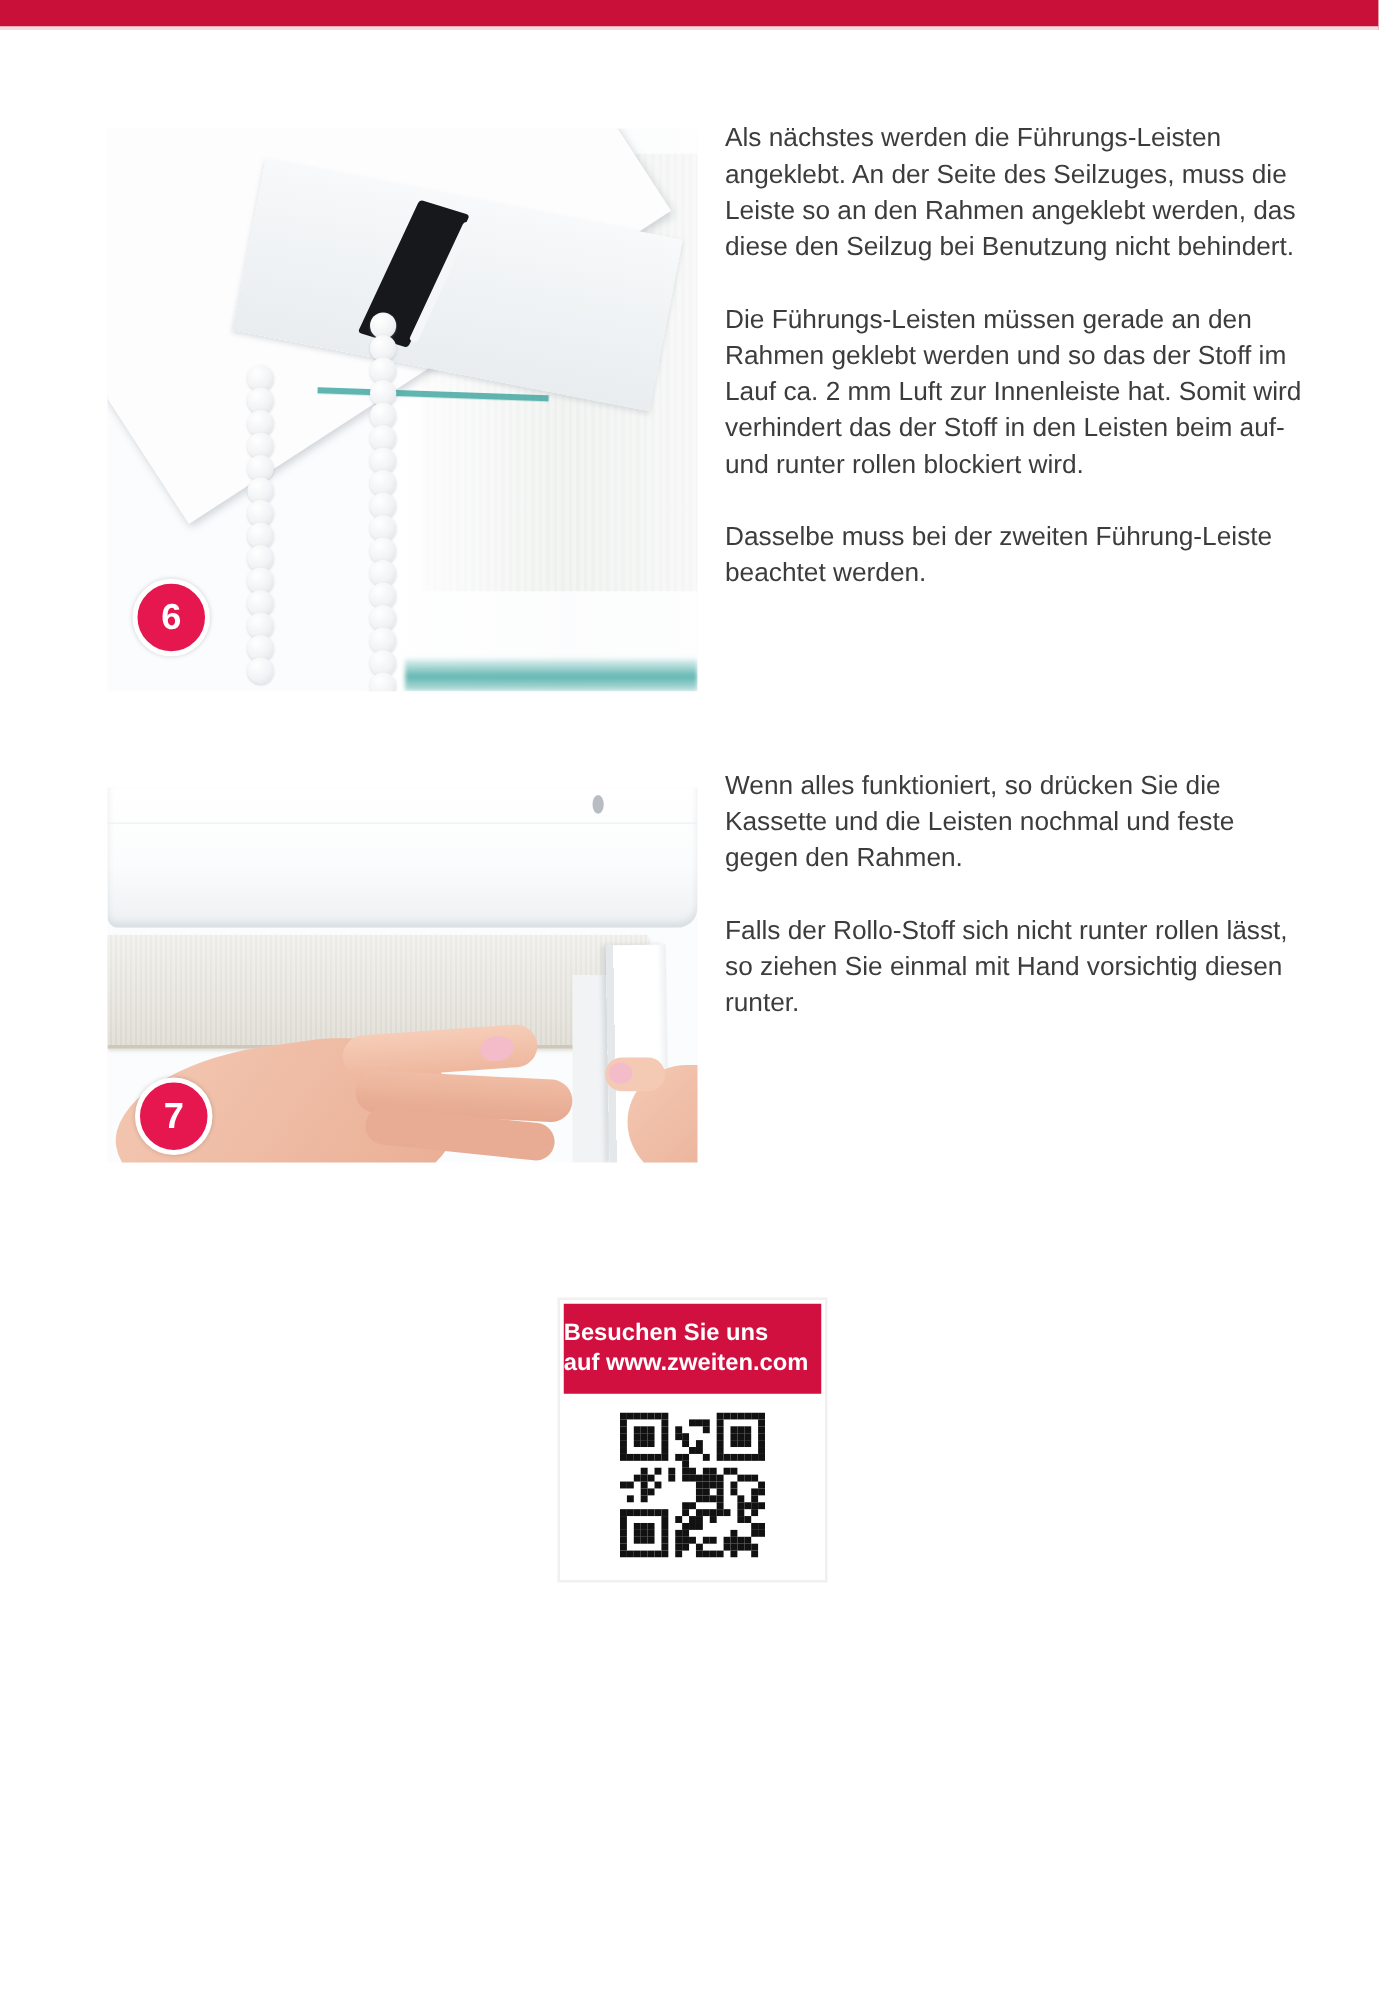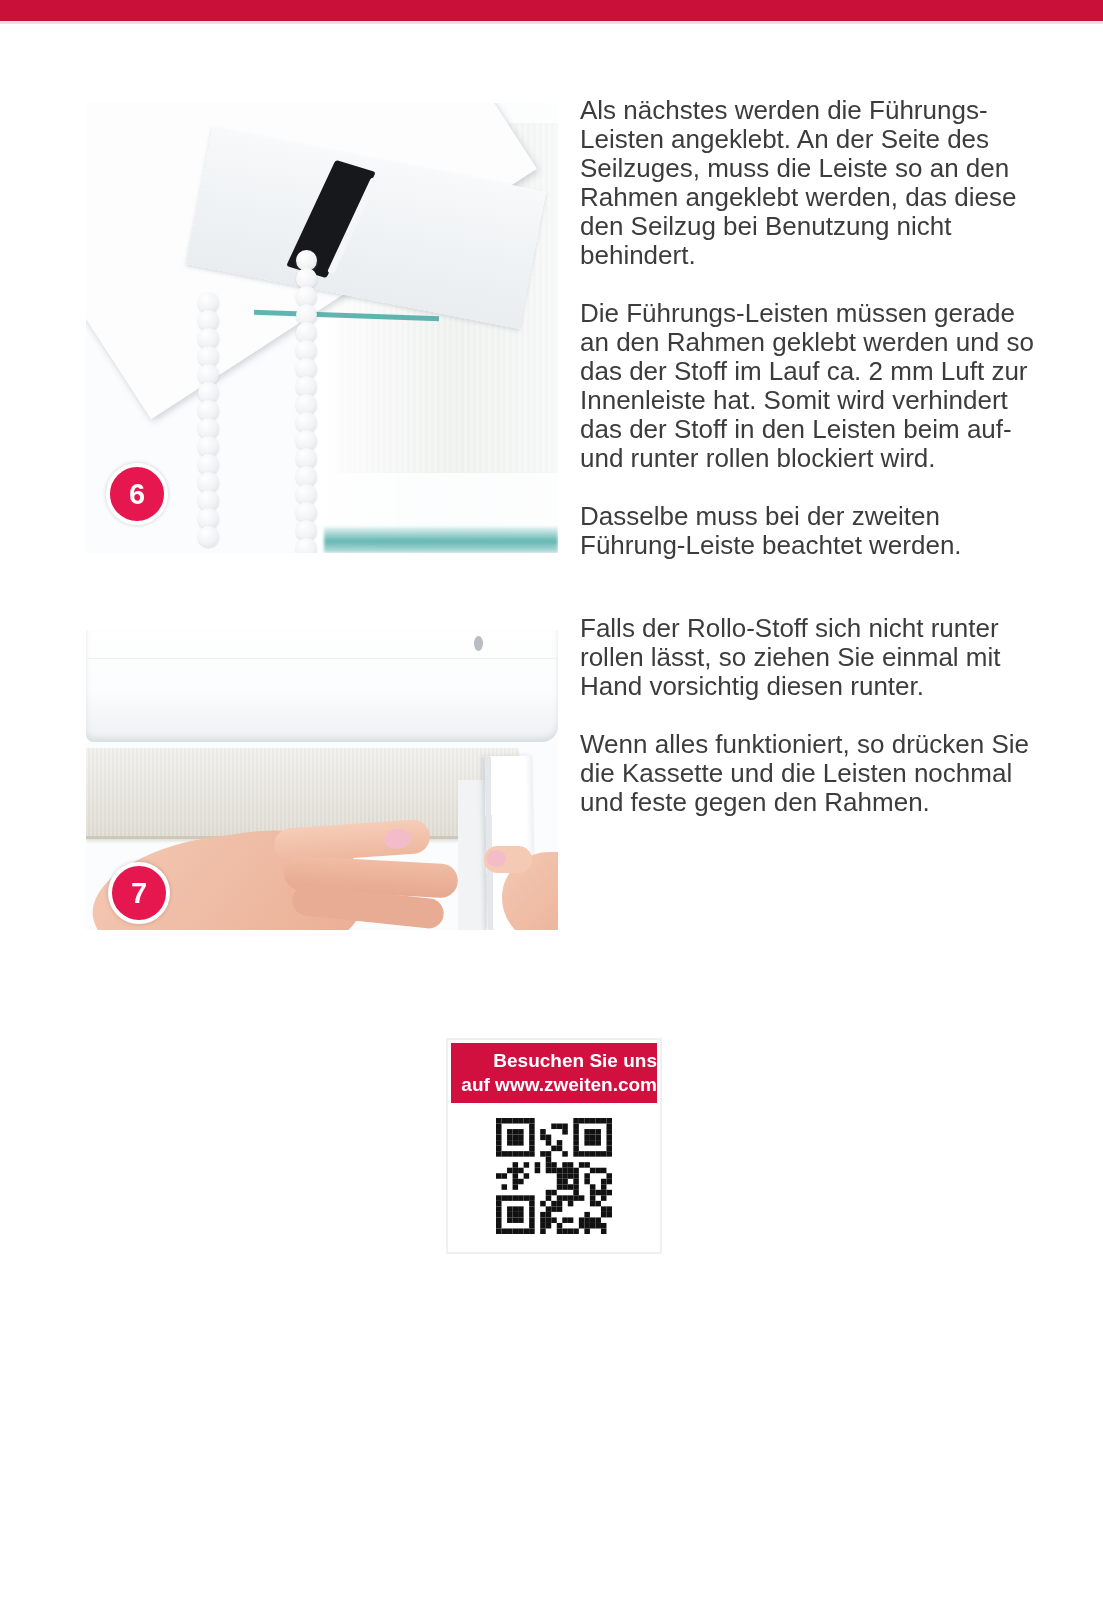--- a/index.html
+++ b/index.html
@@ -4,21 +4,21 @@
 <style>
   html,body{margin:0;padding:0;background:#ffffff;}
   .page{position:relative;width:1103px;height:1600px;background:#ffffff;overflow:hidden;
         font-family:"Liberation Sans",sans-serif;}
 
   
   .top-bar{position:absolute;left:0;top:0;width:1103px;height:21px;background:#c81038;
            border-bottom:3px solid #f3dde2;}
 
   
-  .text-col{position:absolute;width:468px;color:#3c3c3c;font-size:26px;line-height:29px;}
+  .text-col{position:absolute;width:468px;color:#3c3c3c;font-size:21px;line-height:29px;}
   .text-col p{margin:0 0 29px 0;}
   .col-1{left:580px;top:96px;}
   .col-2{left:580px;top:614px;}
 
   
   .photo{position:absolute;overflow:hidden;background:#fbfcfd;}
   .photo-1{left:86px;top:103px;width:472px;height:450px;}
   .photo-2{left:86px;top:630px;width:472px;height:300px;}
 
   
@@ -81,22 +81,22 @@
   
   .badge{position:absolute;width:54px;height:54px;border-radius:50%;background:#e6164e;
          border:4px solid #ffffff;box-shadow:0 0 4px rgba(0,0,0,.18);color:#ffffff;
          font-size:29px;font-weight:bold;display:flex;align-items:center;justify-content:center;}
   .badge-6{left:20px;top:360px;}
   .badge-7{left:22px;top:232px;}
 
   
   .yt-card{position:absolute;left:446px;top:1038px;width:216px;background:#ffffff;
            border:2px solid #f1eff0;box-sizing:border-box;padding-bottom:18px;}
-  .yt-banner{margin:3px 3px 0 3px;height:60px;background:#d11040;color:#ffffff;
-           display:flex;flex-direction:column;align-items:flex-end;justify-content:center;
+  .yt-banner{margin:3px 3px 0 3px;height:72px;background:#d11040;color:#ffffff;
+           display:flex;flex-direction:column;align-items:flex-start;justify-content:center;
            font-weight:bold;font-size:19px;line-height:24px;text-align:center;}
   .qr-wrap{display:flex;justify-content:center;margin-top:15px;}
 </style>
 </head>
 <body>
 
 <div class="page">
 
   <div class="top-bar"></div>
 
@@ -167,22 +167,22 @@
     <div class="hand p2-f3"></div>
     <div class="hand p2-hand-r"></div>
     <div class="hand p2-f4"></div>
     <div class="nail p2-n2"></div>
     <div class="badge badge-7">
       <span>7</span>
     </div>
   </div>
 
   <div class="text-col col-2">
+    <p>Wenn alles funktioniert, so drücken Sie die Kassette und die Leisten nochmal und feste gegen den Rahmen.</p>
     <p>Falls der Rollo-Stoff sich nicht runter rollen lässt, so ziehen Sie einmal mit Hand vorsichtig diesen runter.</p>
-    <p>Wenn alles funktioniert, so drücken Sie die Kassette und die Leisten nochmal und feste gegen den Rahmen.</p>
   </div>
 
   <div class="yt-card">
     <div class="yt-banner">
       <span>Besuchen Sie uns</span>
       <span>auf www.zweiten.com</span>
     </div>
     <div class="qr-wrap">
       <svg id="qr" width="116" height="116" viewBox="0 0 105 105" xmlns="http://www.w3.org/2000/svg">
           <rect x="50" y="5" width="5" height="5" fill="#111"></rect>

